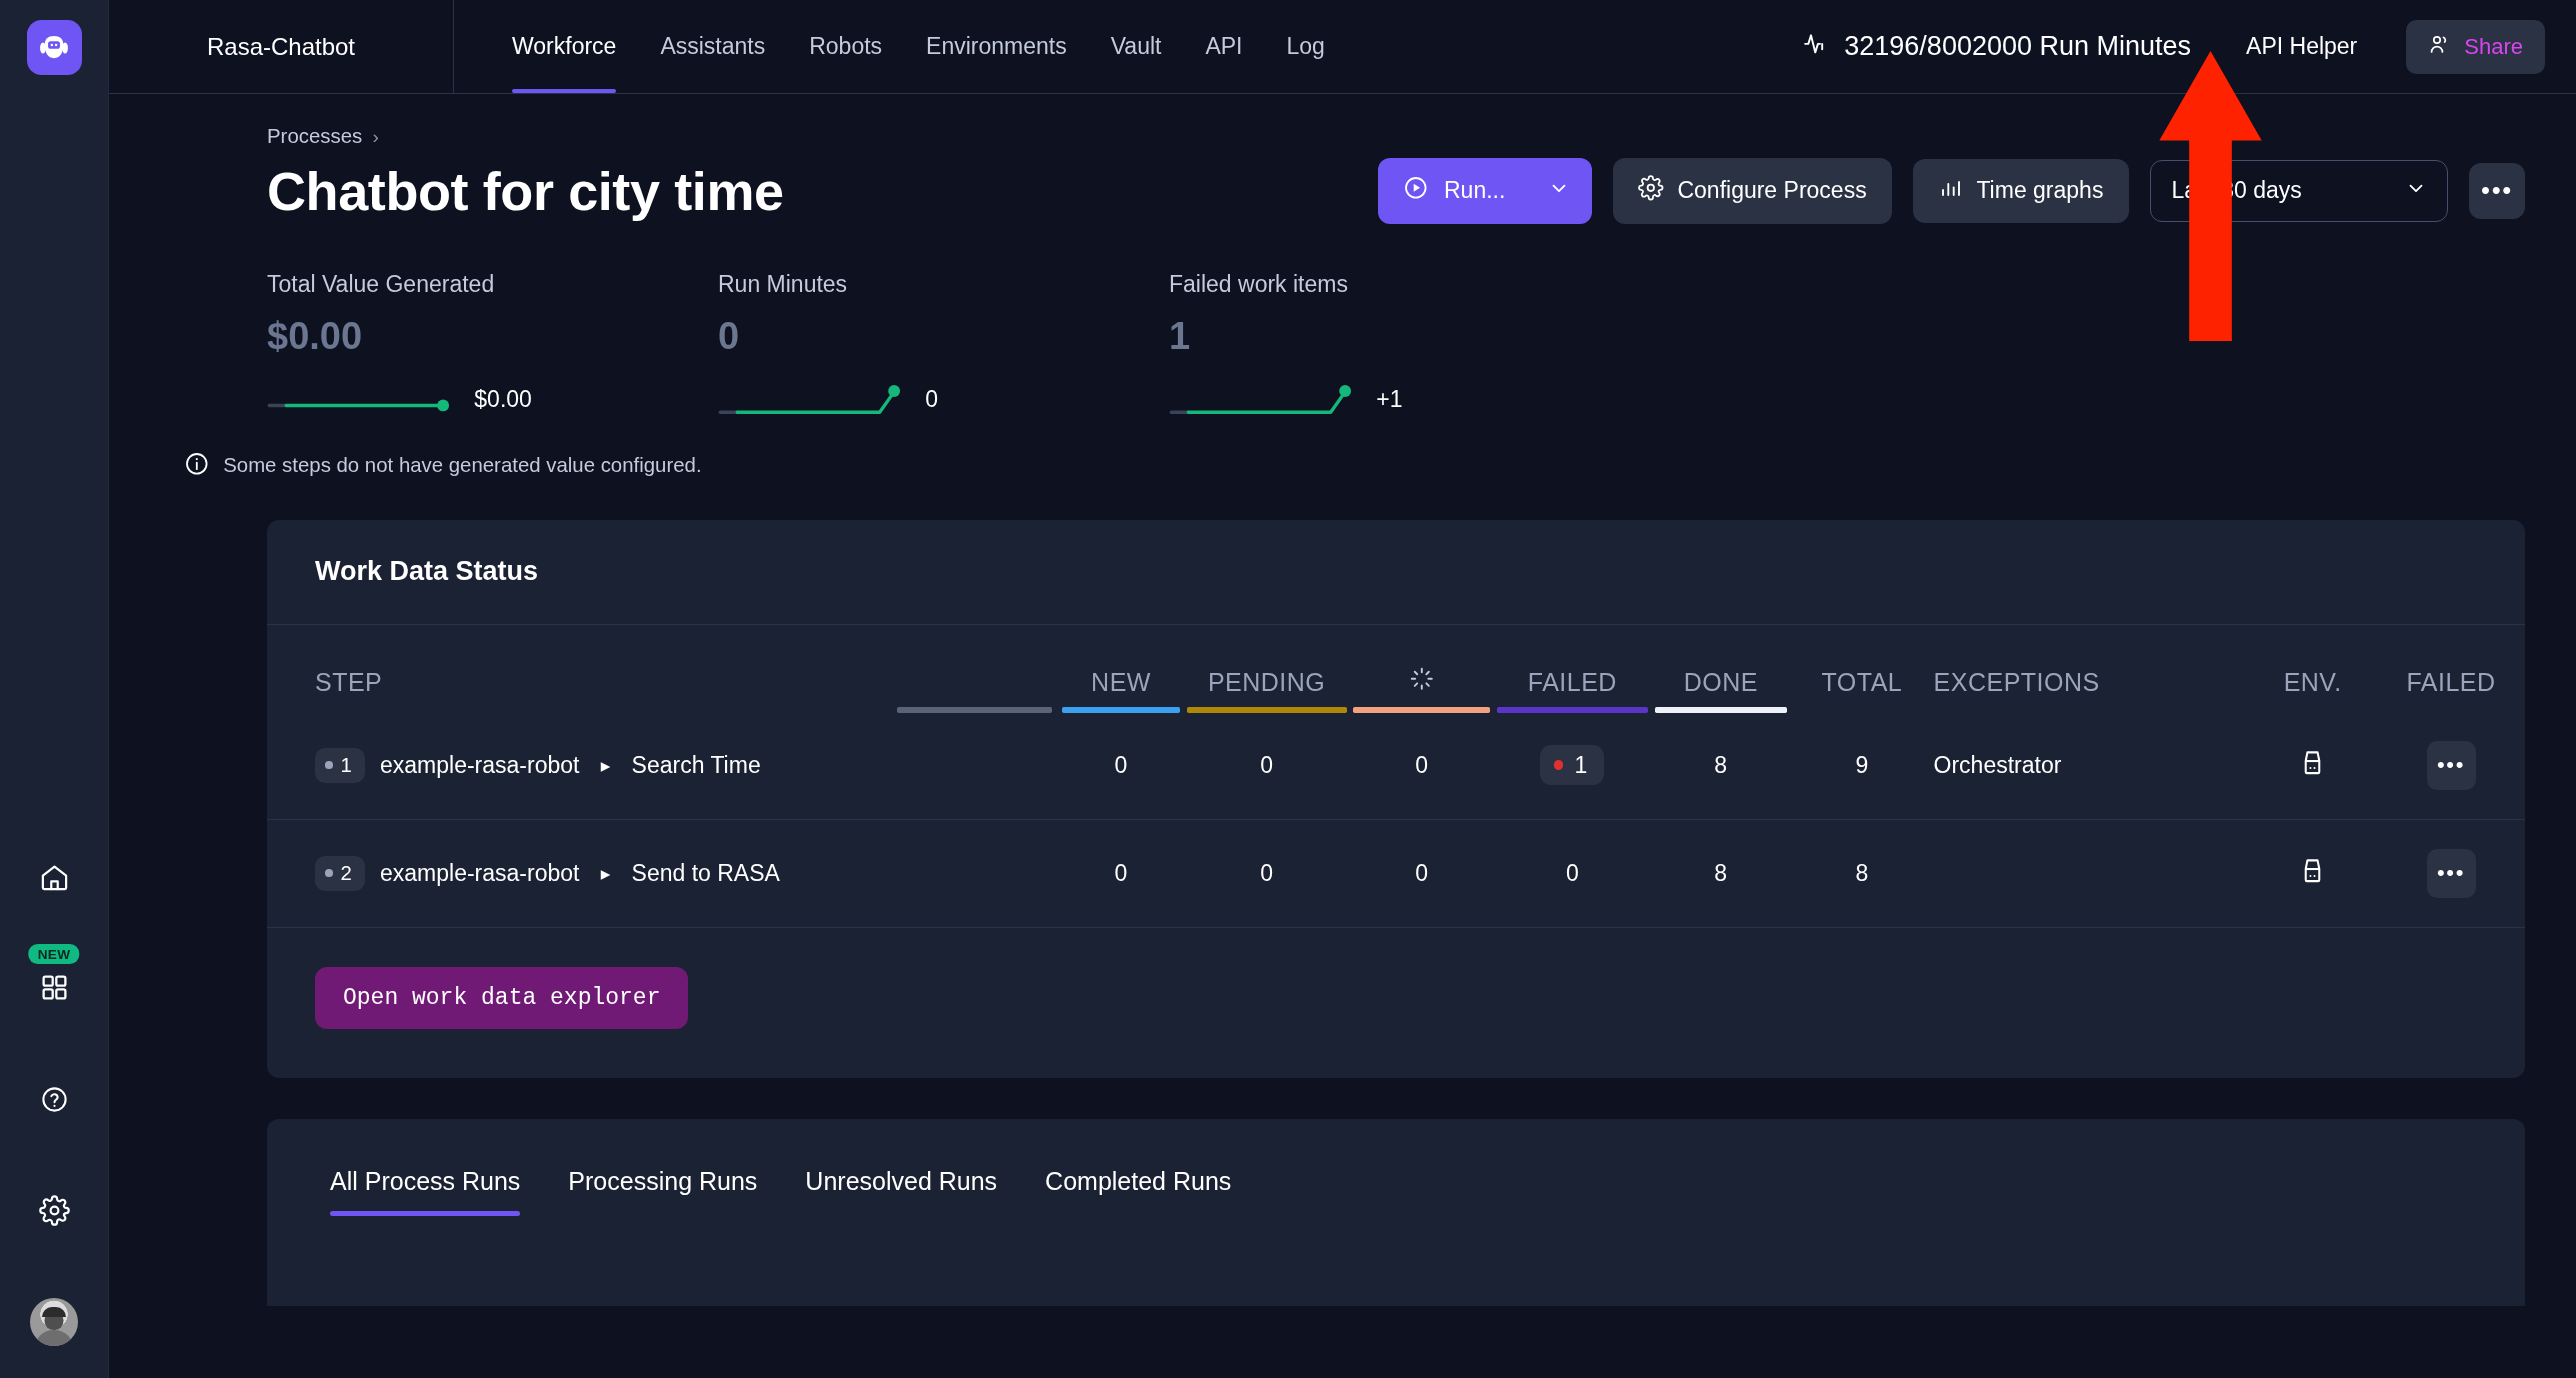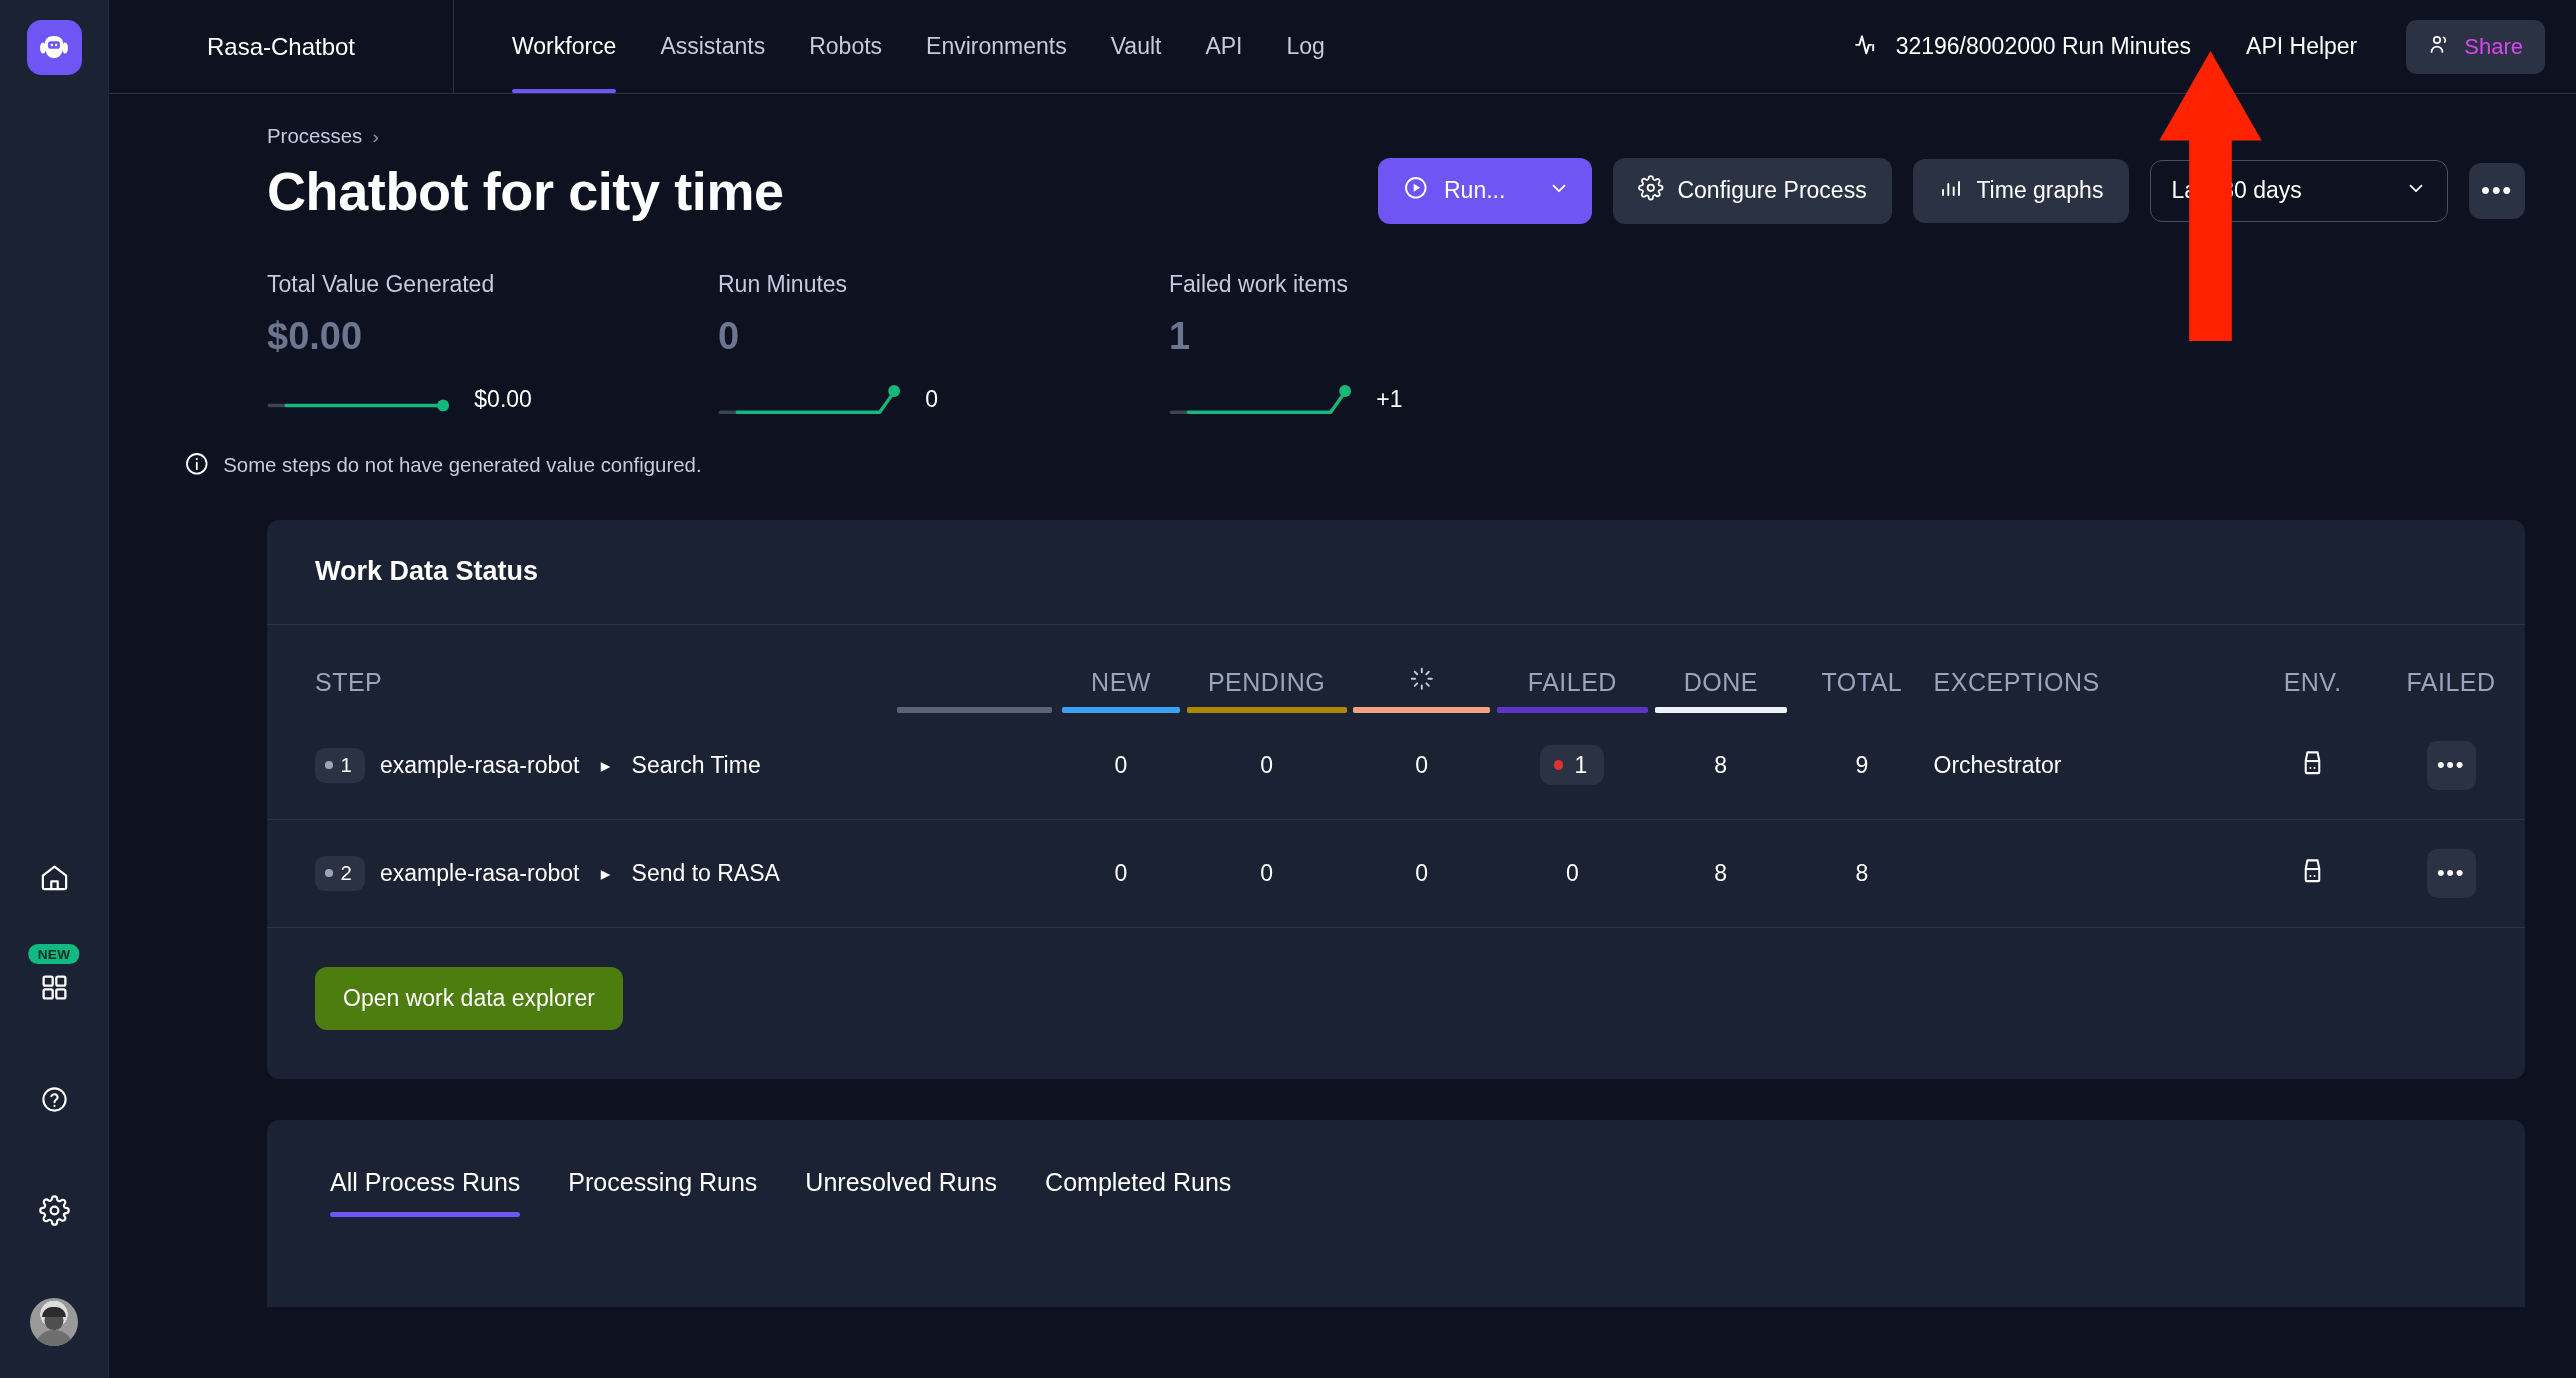--- a/index.html
+++ b/index.html
@@ -76,21 +76,21 @@
     padding: 0 22px; font-size: 23px; color: #c3cbdc; cursor: pointer;
   }
   .nav-item.active { color: #ffffff; }
   .nav-item.active::after {
     content: ""; position: absolute; left: 22px; right: 22px; bottom: 0;
     height: 4.3px; background: #7055f5; border-radius: 2.6px;
   }
   .top-right {
     margin-left: auto; display: flex; align-items: center; gap: 0; padding-right: 31px;
   }
-  .run-minutes { display: flex; align-items: center; gap: 16px; font-size: 23px; color: #ffffff; }
+  .run-minutes { display: flex; align-items: center; gap: 16px; font-size: 27px; color: #ffffff; }
   .api-helper { font-size: 23px; color: #ffffff; margin-left: 55px; cursor: pointer; }
   .share-btn {
     margin-left: 49px;
     display: flex; align-items: center; gap: 12px;
     background: #2a3244; color: #d946ef;
     border: none; border-radius: 10.2px;
     padding: 12px 22px; font-size: 22px; cursor: pointer;
     font-family: "Liberation Sans", sans-serif;
   }
 
@@ -178,23 +178,23 @@
   }
   .fail-dot { width: 9.4px; height: 9.4px; border-radius: 50%; background: #e03131; }
   .row-more {
     width: 49px; height: 49px; margin: 0 auto;
     display: flex; align-items: center; justify-content: center;
     background: #2a3244; border-radius: 10.2px; border: none; cursor: pointer;
     color: #ffffff; font-size: 22px; letter-spacing: 1.7px;
   }
   .explorer-wrap { padding: 39px 0 0 48px; }
   .btn-explorer {
-    background: #4d7c0f; border: none; border-radius: 12px; cursor: pointer;
+    background: #701a75; border: none; border-radius: 12px; cursor: pointer;
     color: #ffffff; font-size: 23px; padding: 18px 28px;
-    font-family: Liberation Sans, sans-serif;
+    font-family: Liberation Mono, monospace;
   }
 
   
   .bottom-card {
     margin: 41px 51px 0 158px;
     background: #1b2233; border-radius: 12px 12px 0 0;
     padding: 48px 0 0 0; height: 187px;
   }
   .tabs { display: flex; align-items: flex-end; gap: 0; padding-left: 39px; }
   .tab {

